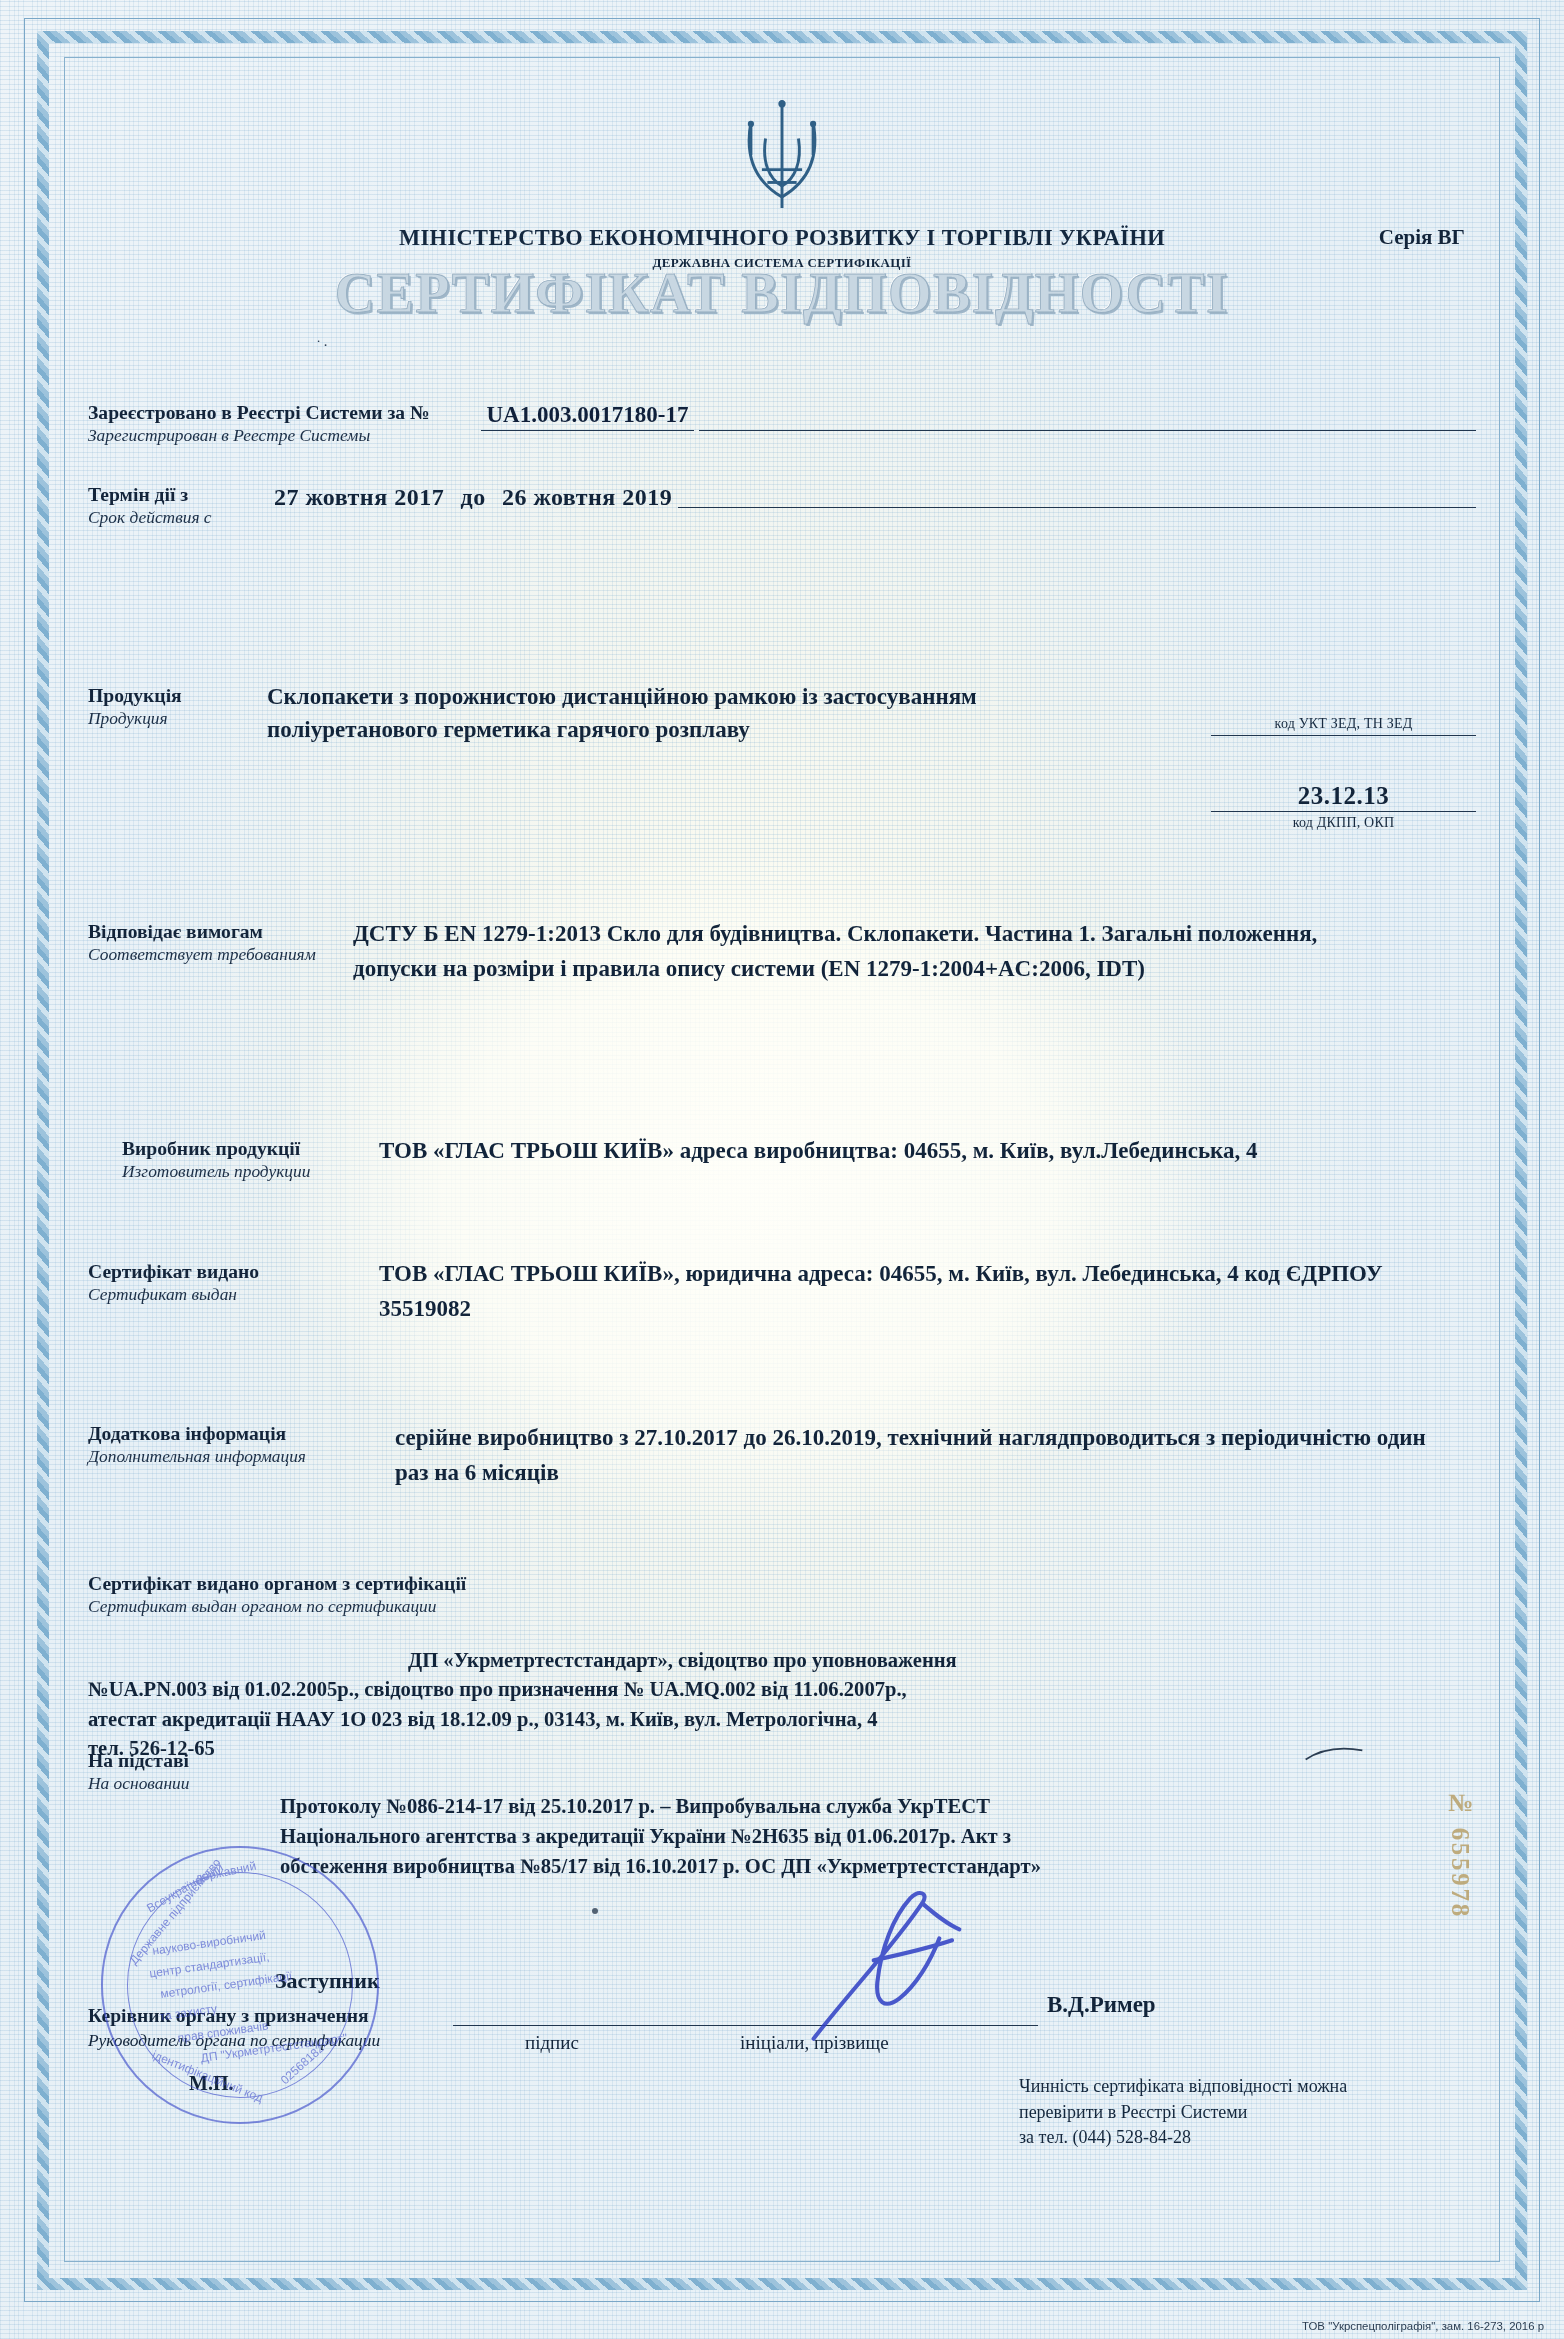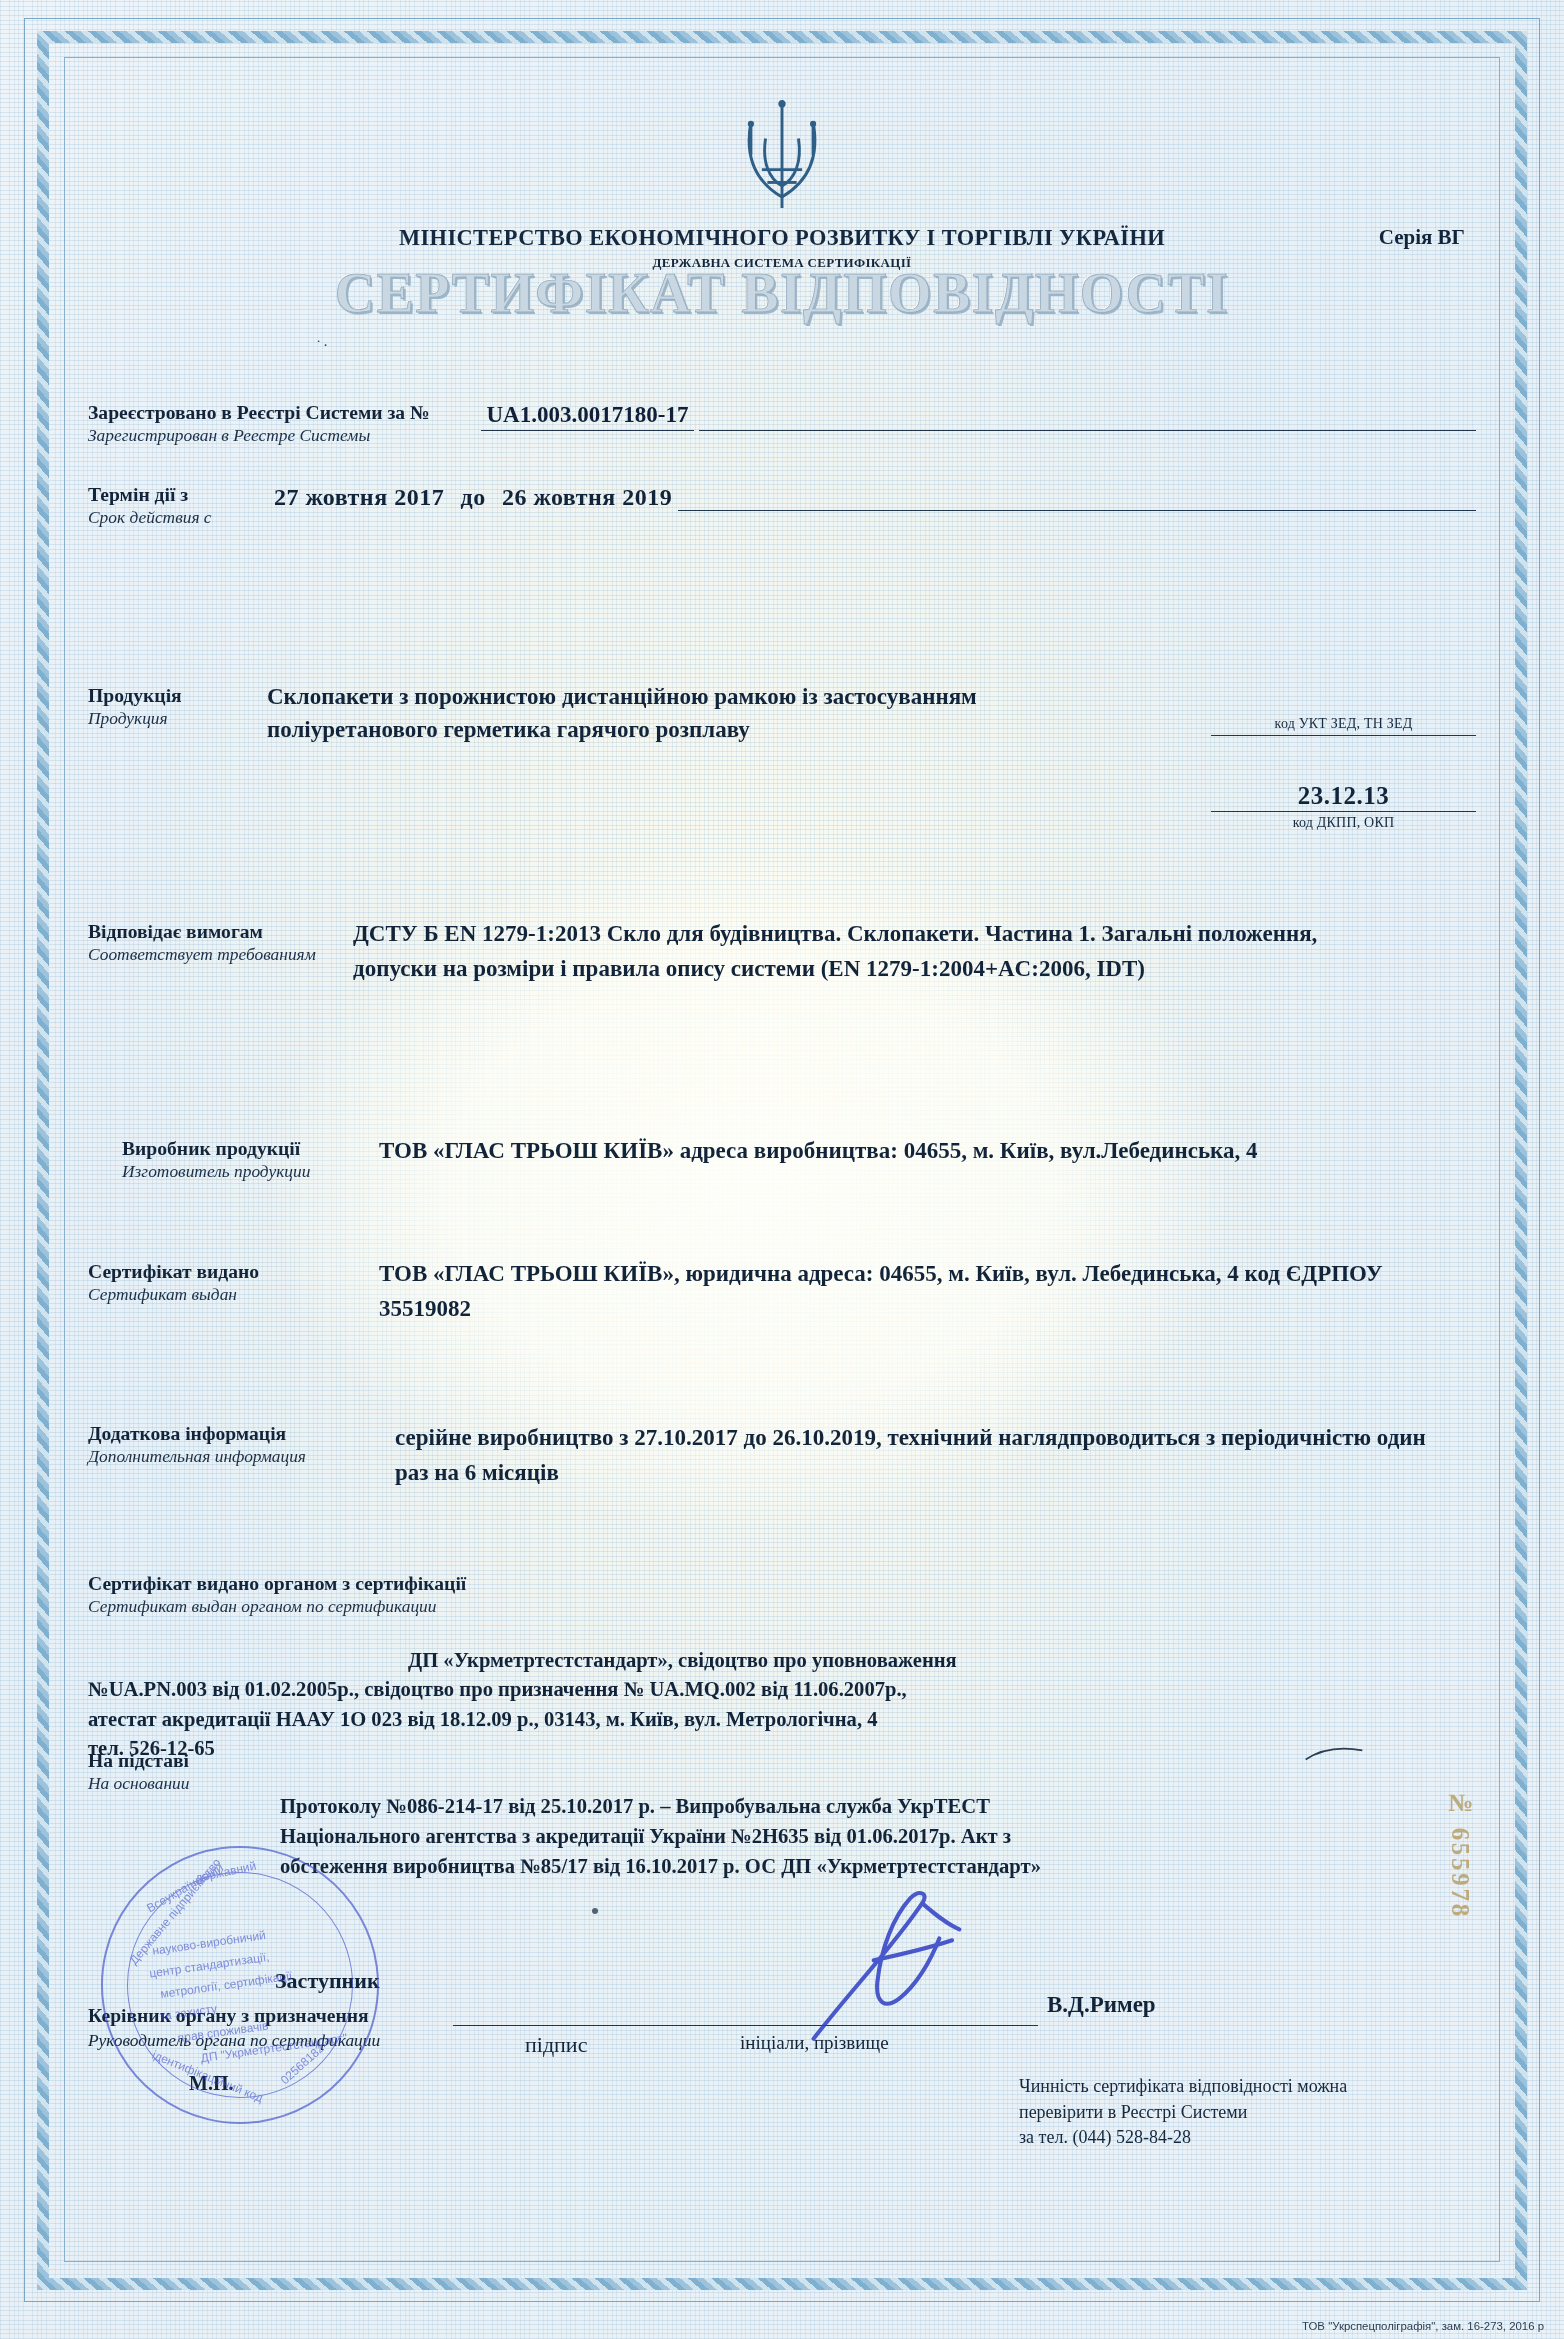--- a/index.html
+++ b/index.html
@@ -151,21 +151,21 @@
     margin-left: 5.5px;
     height: 20px;
   }
 
   .reg-row { top: 331px; left: 0; right: 0; display: flex; align-items: flex-start; }
   .reg-row .labels { width: 393px; }
   .reg-row .value-wrap { flex: 1; display: flex; align-items: flex-end; }
 
   .term-row { top: 413px; left: 0; right: 0; display: flex; align-items: flex-start; gap: 40px; }
   .term-row .labels { width: 146px; }
-  .term-row .value-wrap { flex: 1; display: flex; align-items: flex-end; }
+  .term-row .value-wrap { flex: 1; display: flex; align-items: center; }
   .term-row .dates { font-size: 24px; font-weight: 700; letter-spacing: 0.5px; }
 
   .prod-row { top: 614px; left: 0; right: 0; }
   .prod-row .labels { position: absolute; left: 0; top: 0; width: 174px; }
   .prod-row .value {
     position: absolute; left: 179px; top: -3.7px; width: 786px;
     font-size: 23px; font-weight: 700; line-height: 1.42;
   }
   .codes {
     position: absolute; right: 0; top: 31px; width: 265px; text-align: center;
@@ -233,21 +233,21 @@
   }
   .sign-block .head-ru {
     position: absolute; left: 0; top: 62px;
     font-size: 17.4px; font-style: italic;
   }
   .sign-block .sig-line {
     position: absolute; left: 365px; top: 57px; width: 585px;
     border-bottom: 1.5px solid #20364f;
   }
   .sign-block .sig-cap1 {
-    position: absolute; left: 437px; top: 64px; font-size: 22px;
+    position: absolute; left: 437px; top: 64px; font-size: 19px;
   }
   .sign-block .sig-cap2 {
     position: absolute; left: 652px; top: 64px; font-size: 19px;
   }
   .sign-block .name {
     position: absolute; left: 959px; top: 24px;
     font-size: 23px; font-weight: 700;
   }
   .sign-block .mp {
     position: absolute; left: 101px; top: 104px;

